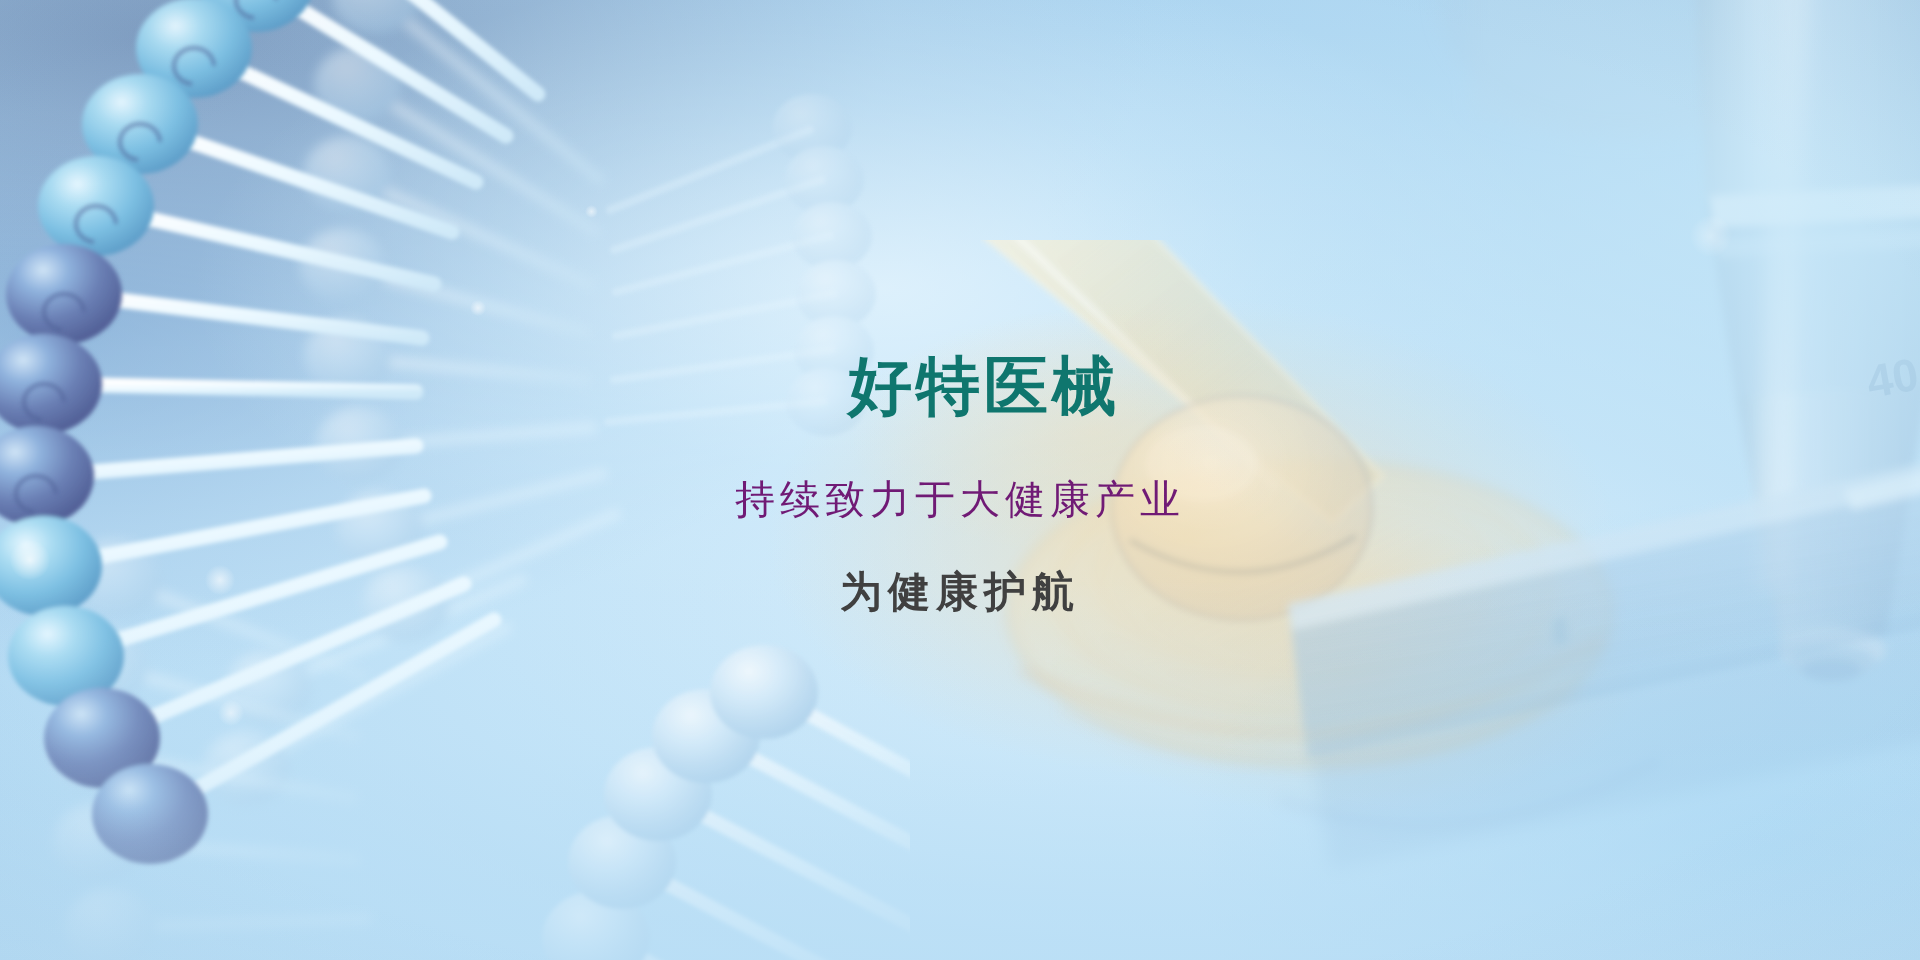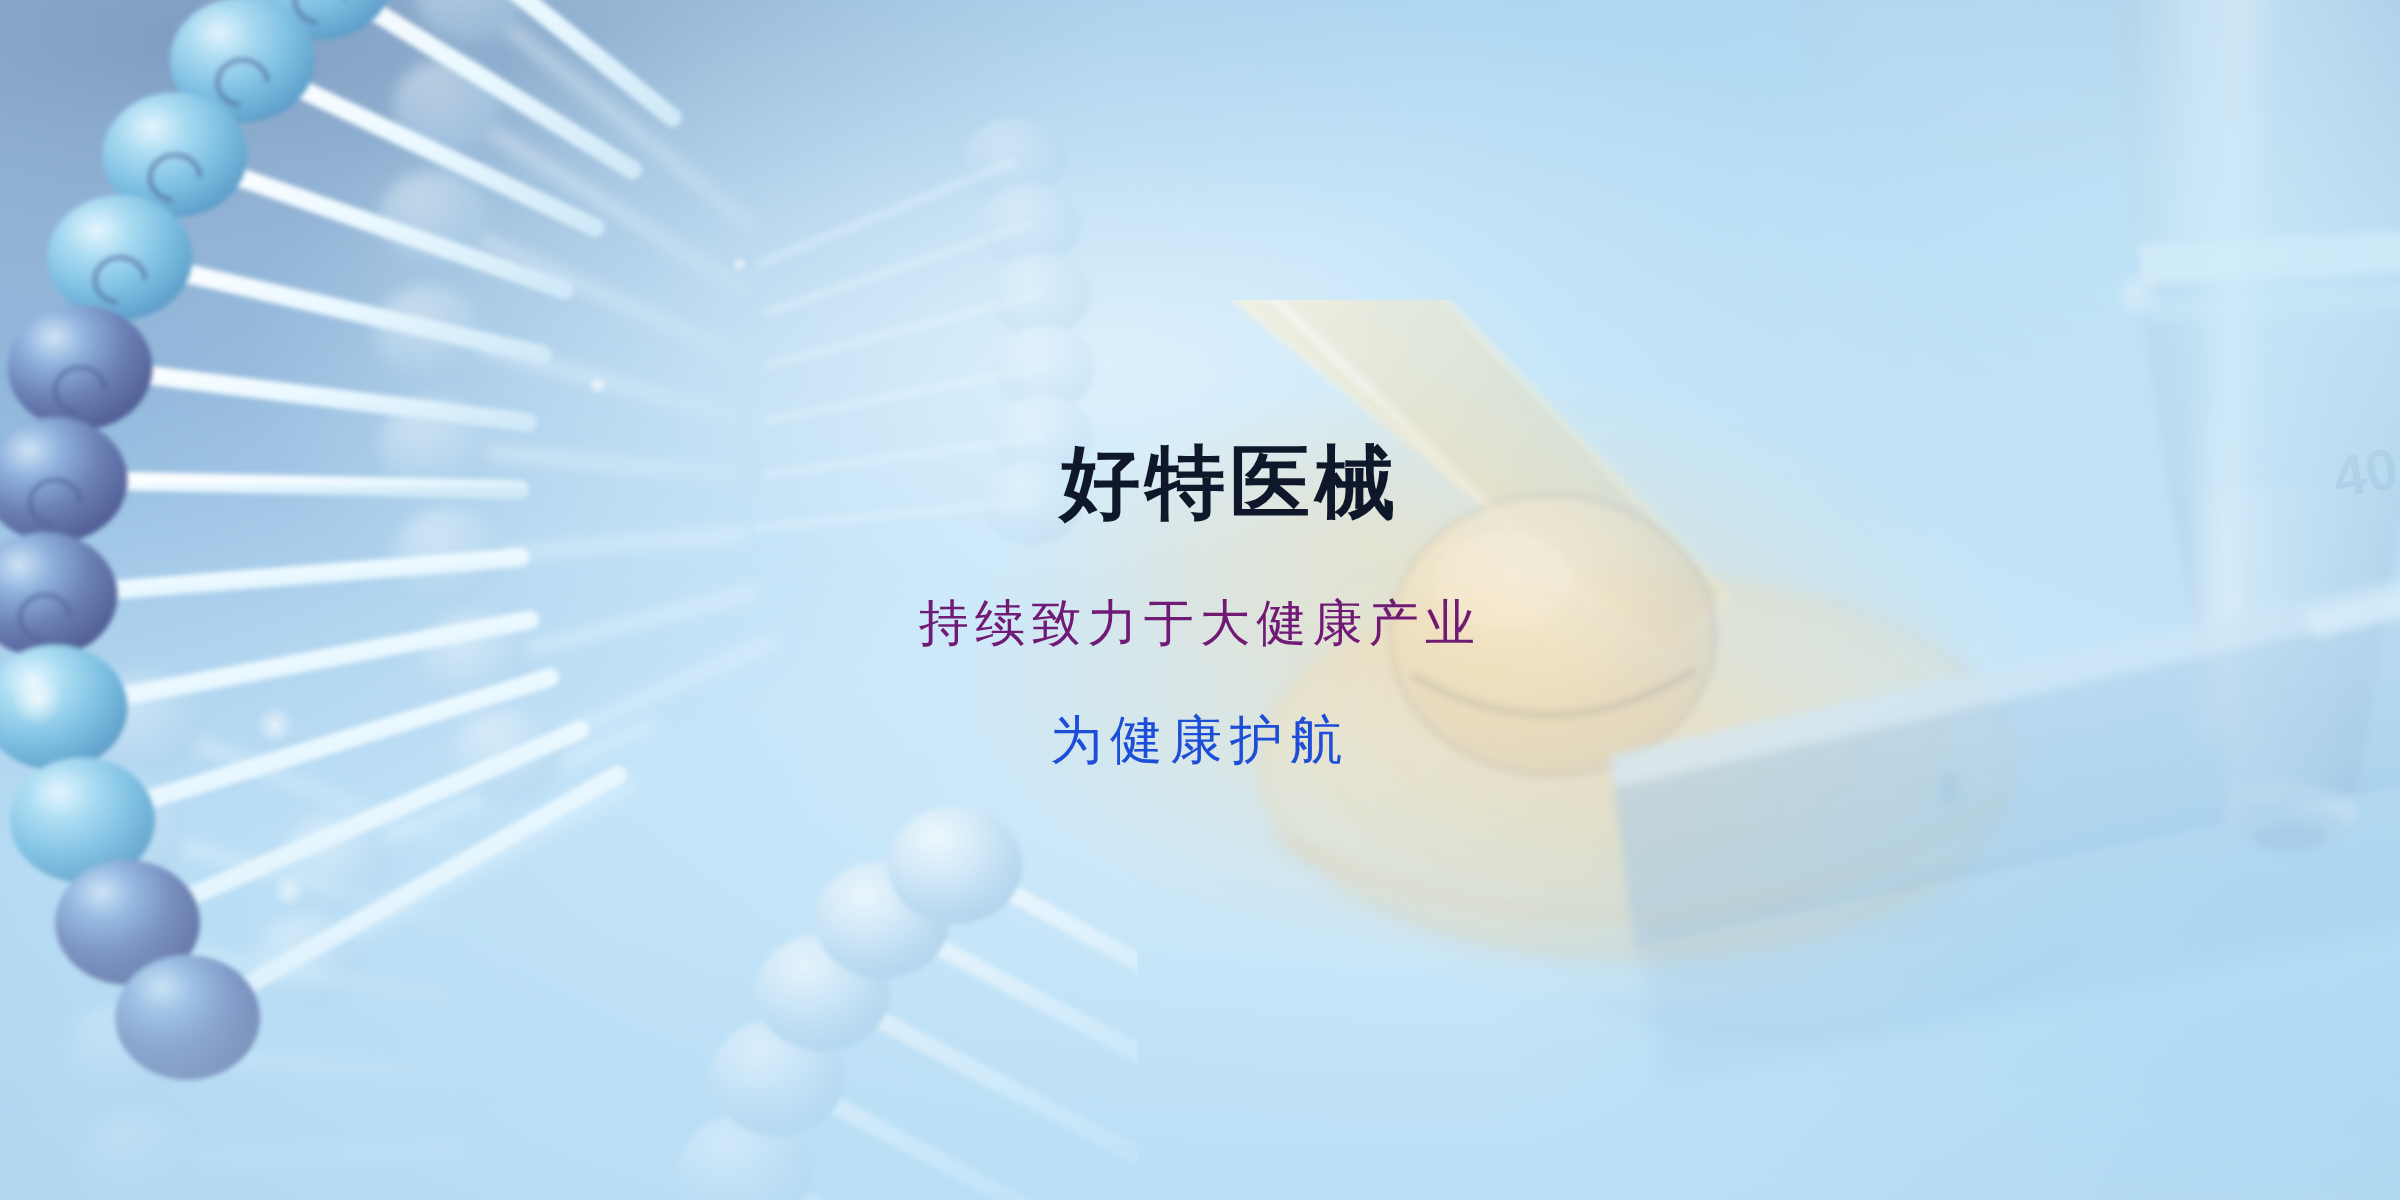--- a/index.html
+++ b/index.html
@@ -114,40 +114,40 @@
     right: 0;
     top: 352px;
     text-align: center;
     z-index: 40;
   }
   .hero-title {
     font-size: 64px;
     font-weight: bold;
     letter-spacing: 4px;
     line-height: 1.08;
-    color: #0f172a;
+    color: #0f766e;
     margin: 0;
     white-space: nowrap;
     padding-left: 48px;
   }
   .hero-sub {
     font-size: 40px;
     font-weight: normal;
     letter-spacing: 5px;
     line-height: 1.1;
     color: #701a75;
     margin: 56px 0 0 0;
     white-space: nowrap;
   }
   .hero-slogan {
     font-size: 42px;
-    font-weight: normal;
+    font-weight: bold;
     letter-spacing: 6px;
     line-height: 1.1;
-    color: #1d4ed8;
+    color: #404040;
     margin: 48px 0 0 0;
     white-space: nowrap;
   }
 </style>
 </head>
 <body>
 
 <div class="banner">
 
   <div class="layer bg-base"></div>

